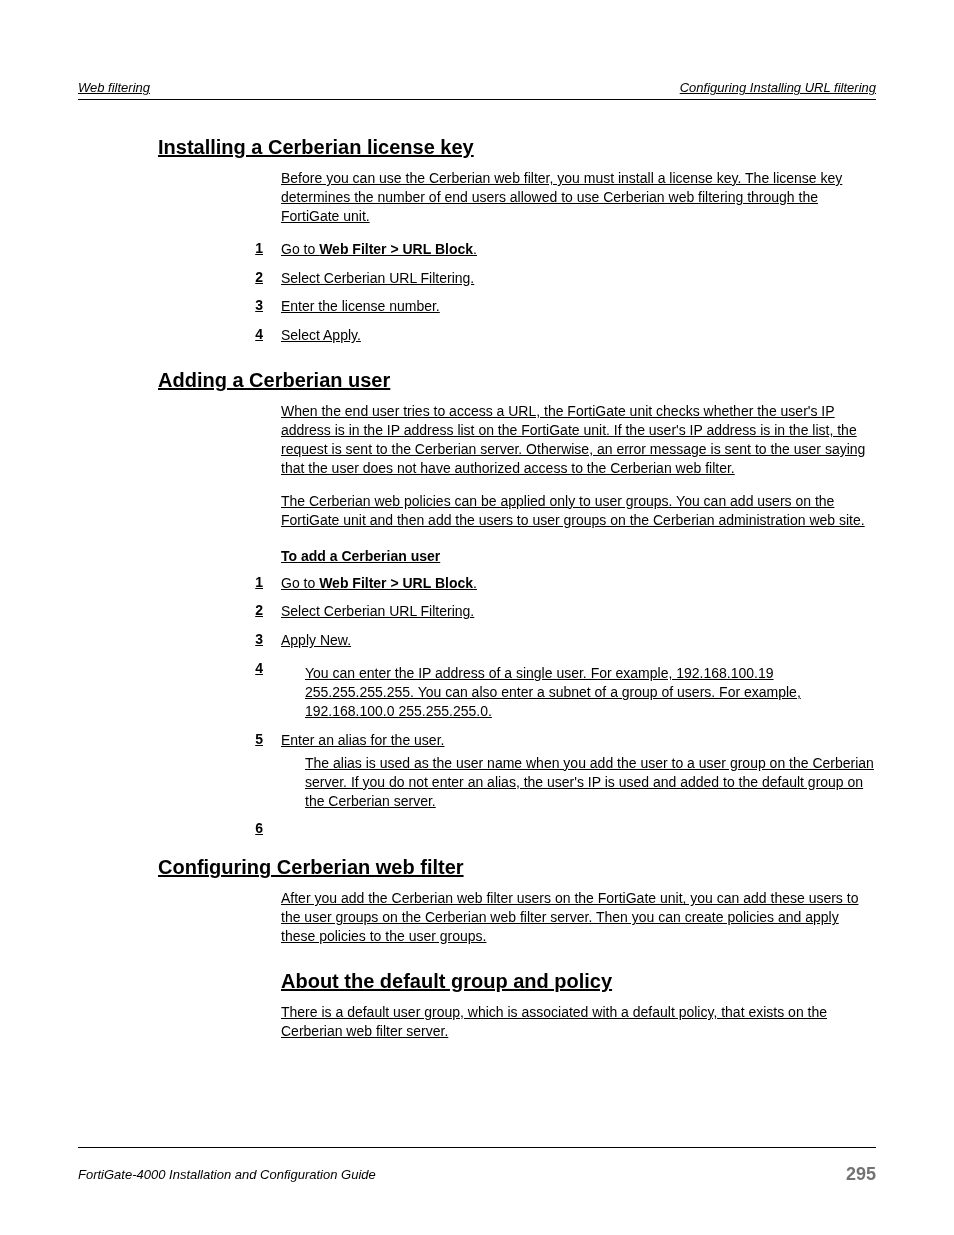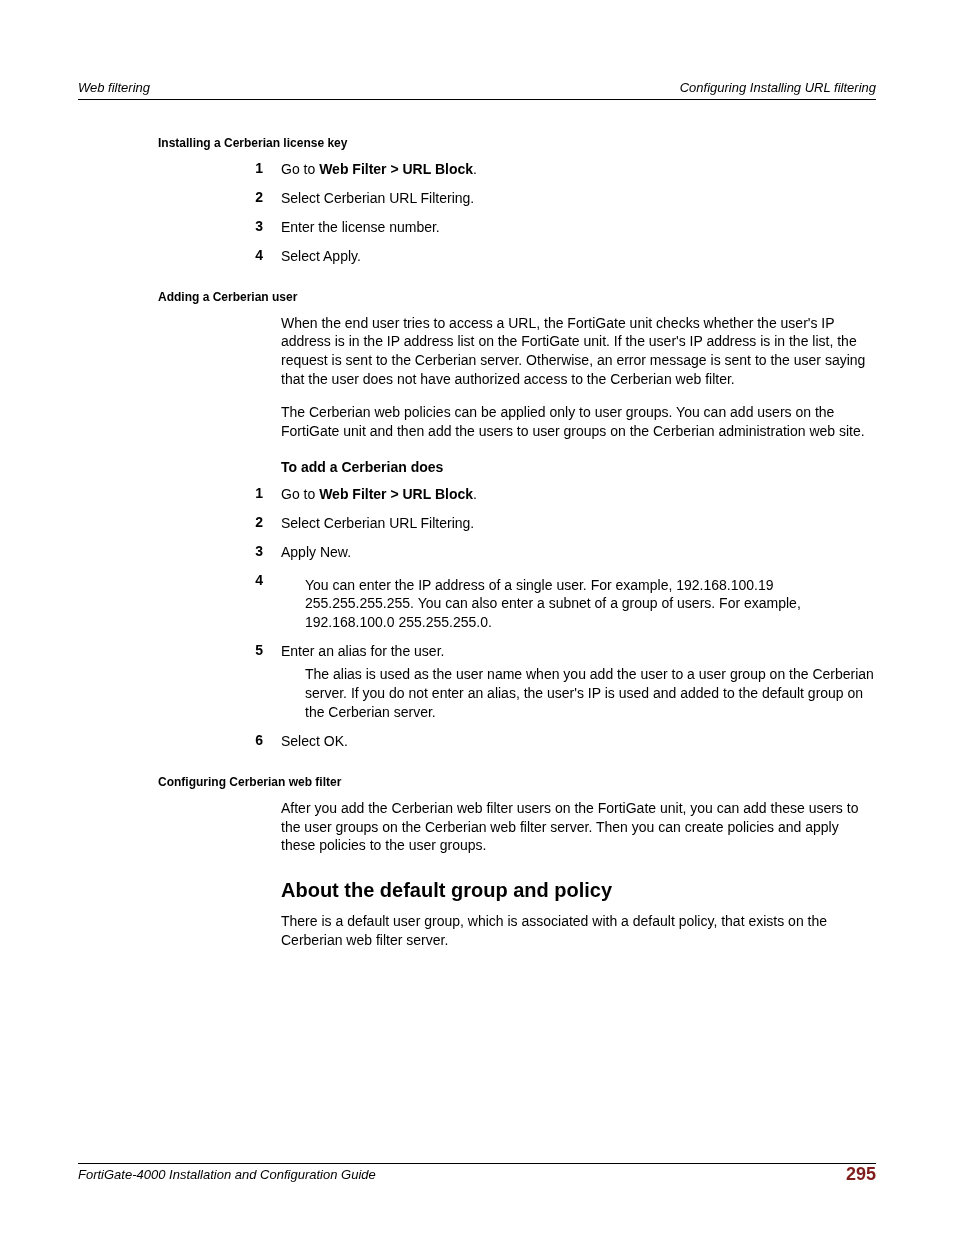--- a/index.html
+++ b/index.html
@@ -9,35 +9,36 @@
     margin: 0;
     padding: 0;
     background: #fff;
   }
   .page {
     width: 954px;
     height: 1235px;
     position: relative;
     box-sizing: border-box;
     padding: 80px 78px 40px 78px;
+    text-decoration: underline;
   }
   .header {
     display: flex;
     justify-content: space-between;
     font-style: italic;
     font-size: 13px;
     padding-bottom: 4px;
     border-bottom: 1.5px solid #000;
     margin-bottom: 36px;
   }
   .content {
     padding-left: 80px;
   }
   h2 {
-    font-size: 12px;
+    font-size: 20px;
     font-weight: bold;
     margin: 20px 0 10px -80px;
     padding-left: 80px;
   }
   h3 {
     font-size: 20px;
     font-weight: bold;
     margin: 24px 0 10px 0;
     padding-left: 123px;
   }
@@ -71,49 +72,50 @@
   .step-text .extra {
     margin-top: 4px;
     margin-left: 24px;
   }
   .footer {
     position: absolute;
     bottom: 50px;
     left: 78px;
     right: 78px;
     border-top: 1.5px solid #000;
-    padding-top: 0;
+    padding-top: 16px;
     display: flex;
     justify-content: space-between;
     align-items: center;
   }
   .footer-left {
     font-style: italic;
     font-size: 13px;
   }
   .footer-right {
     font-weight: bold;
     font-size: 18px;
-    color: #7f1d1d;
+    color: #737373;
   }
   b { font-weight: bold; }
 </style>
 </head>
 <body>
 
 <div class="page">
 
   <div class="header">
     <span>Web filtering</span>
     <span>Configuring Installing URL filtering</span>
   </div>
 
   <div class="content">
 
     <h2>Installing a Cerberian license key</h2>
+    <div class="body-text">Before you can use the Cerberian web filter, you must install a license key. The license key determines the number of end users allowed to use Cerberian web filtering through the FortiGate unit.</div>
 
     <div class="step">
       <div class="step-num">1</div>
       <div class="step-text">
         <p><span>Go to </span><b>Web Filter &gt; URL Block</b><span>.</span></p>
       </div>
     </div>
     <div class="step">
       <div class="step-num">2</div>
       <div class="step-text">
@@ -129,21 +131,21 @@
     <div class="step">
       <div class="step-num">4</div>
       <div class="step-text">
           <p>Select Apply.</p>
         </div>
     </div>
 
     <h2>Adding a Cerberian user</h2>
     <div class="body-text">When the end user tries to access a URL, the FortiGate unit checks whether the user's IP address is in the IP address list on the FortiGate unit. If the user's IP address is in the list, the request is sent to the Cerberian server. Otherwise, an error message is sent to the user saying that the user does not have authorized access to the Cerberian web filter.</div>
     <div class="body-text">The Cerberian web policies can be applied only to user groups. You can add users on the FortiGate unit and then add the users to user groups on the Cerberian administration web site.</div>
-    <div class="sub-heading">To add a Cerberian does</div>
+    <div class="sub-heading">To add a Cerberian user</div>
 
     <div class="step">
       <div class="step-num">1</div>
       <div class="step-text">
         <p><span>Go to </span><b>Web Filter &gt; URL Block</b><span>.</span></p>
       </div>
     </div>
     <div class="step">
       <div class="step-num">2</div>
       <div class="step-text">
@@ -164,23 +166,20 @@
     </div>
     <div class="step">
       <div class="step-num">5</div>
       <div class="step-text">
         <p>Enter an alias for the user.</p>
         <p class="extra">The alias is used as the user name when you add the user to a user group on the Cerberian server. If you do not enter an alias, the user's IP is used and added to the default group on the Cerberian server.</p>
       </div>
     </div>
     <div class="step">
       <div class="step-num">6</div>
-      <div class="step-text">
-          <p>Select OK.</p>
-        </div>
     </div>
 
     <h2>Configuring Cerberian web filter</h2>
     <div class="body-text">After you add the Cerberian web filter users on the FortiGate unit, you can add these users to the user groups on the Cerberian web filter server. Then you can create policies and apply these policies to the user groups.</div>
     <h3>About the default group and policy</h3>
     <div class="body-text">There is a default user group, which is associated with a default policy, that exists on the Cerberian web filter server.</div>
 
   </div>
 
   <div class="footer">

